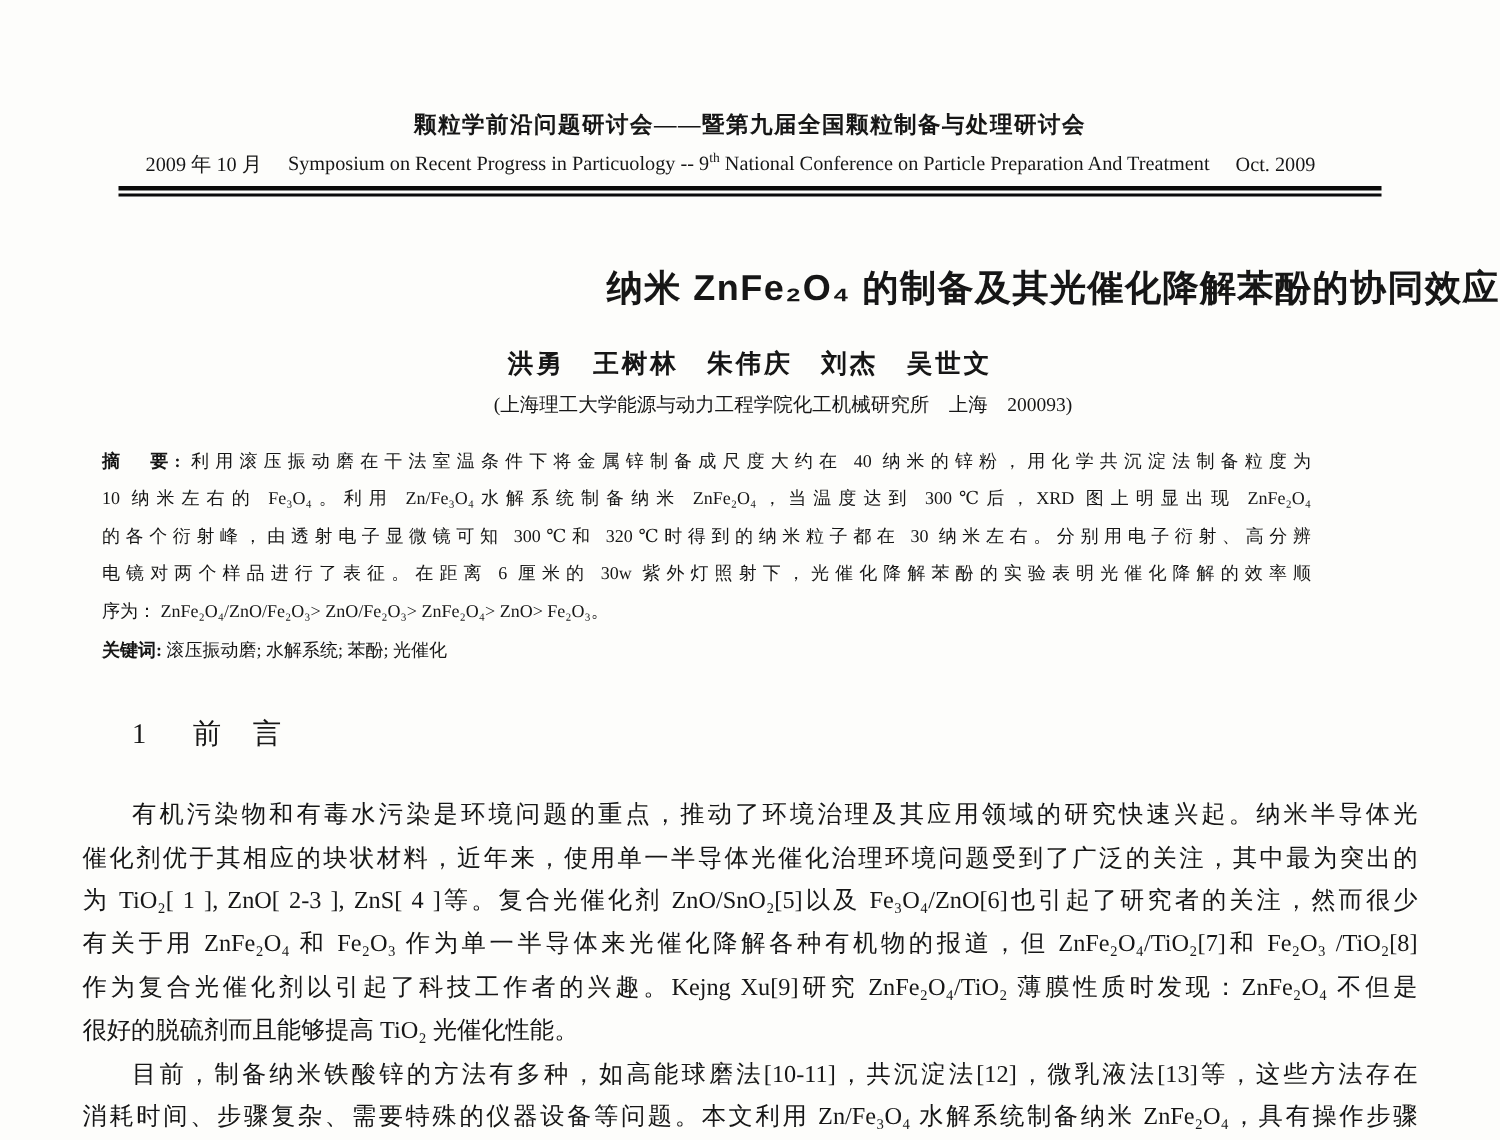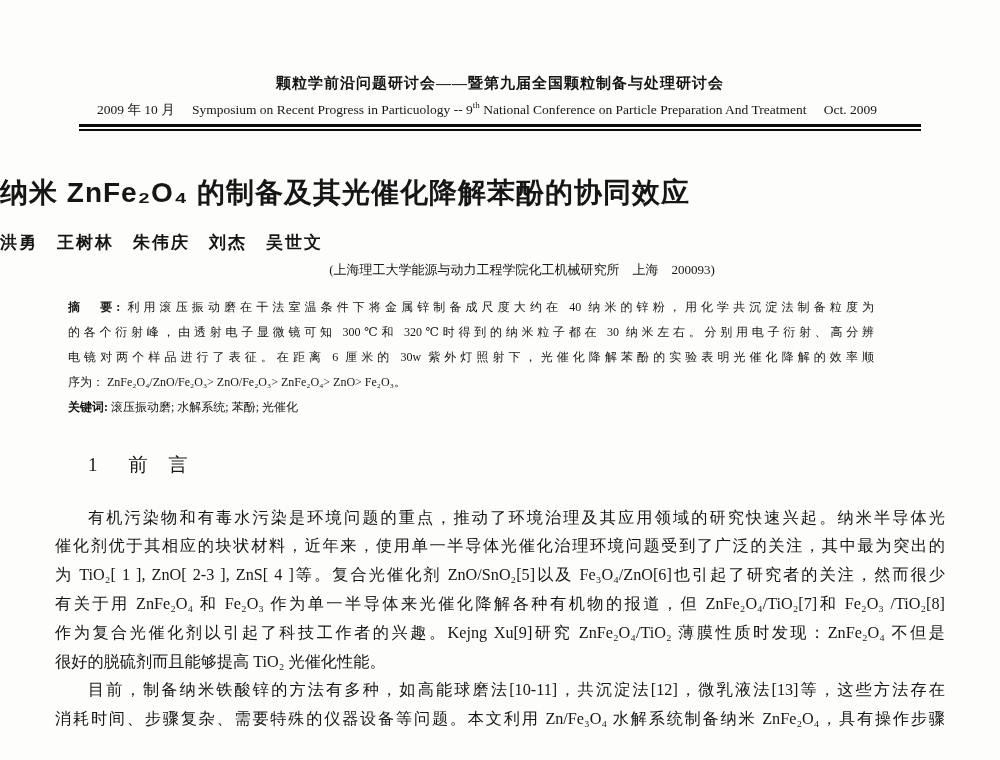--- a/index.html
+++ b/index.html
@@ -25,27 +25,27 @@
     white-space:nowrap;
   }
   .journal-line sup { font-size:9px; }
   .double-rule {
     margin-top:5px; height:2px;
     border-top:3.5px solid #0b0b0b;
     border-bottom:2px solid #0b0b0b;
   }
   
   .title {
-    text-align:left; margin-top:44px;
+    text-align:right; margin-top:44px;
     font-family:"Liberation Sans","DejaVu Sans",sans-serif;
-    font-weight:bold; font-size:28px; letter-spacing:1px;
+    font-weight:bold; font-size:24px; letter-spacing:1px;
     line-height:36px;
   }
   .authors {
-    margin-top:21px;
+    text-align:center; margin-top:21px;
     font-size:17px; font-weight:bold; letter-spacing:2px;
     line-height:22px;
   }
   .affiliation {
     text-align:center; margin-top:7px;
     font-size:13px; line-height:17px;margin-left:44px;
   }
   
   .abstract {
     width:806px; margin-left:68px; margin-top:17px;
@@ -82,20 +82,21 @@
   </div>
 
   <div class="title">纳米 ZnFe₂O₄ 的制备及其光催化降解苯酚的协同效应</div>
 
   <div class="authors">洪勇　王树林　朱伟庆　刘杰　吴世文</div>
 
   <div class="affiliation">(上海理工大学能源与动力工程学院化工机械研究所　上海　200093)</div>
 
   <div class="abstract">
     <div class="line jl"><b>摘　要: </b><span>利用滚压振动磨在干法室温条件下将金属锌制备成尺度大约在 40 纳米的锌粉，用化学共沉淀法制备粒度为</span></div>
+    <div class="line jl">10 纳米左右的 Fe₃O₄。利用 Zn/Fe₃O₄水解系统制备纳米 ZnFe₂O₄，当温度达到 300℃后，XRD 图上明显出现 ZnFe₂O₄</div>
     <div class="line jl">的各个衍射峰，由透射电子显微镜可知 300℃和 320℃时得到的纳米粒子都在 30 纳米左右。分别用电子衍射、高分辨</div>
     <div class="line jl">电镜对两个样品进行了表征。在距离 6 厘米的 30w 紫外灯照射下，光催化降解苯酚的实验表明光催化降解的效率顺</div>
     <div class="line">序为：  ZnFe₂O₄/ZnO/Fe₂O₃&gt; ZnO/Fe₂O₃&gt; ZnFe₂O₄&gt; ZnO&gt; Fe₂O₃。</div>
     <div class="line keywords"><b>关键词: </b><span>滚压振动磨; 水解系统; 苯酚; 光催化</span></div>
   </div>
 
   <div class="sec-head">
     <span class="num">1</span><span>前　言</span>
   </div>
 

